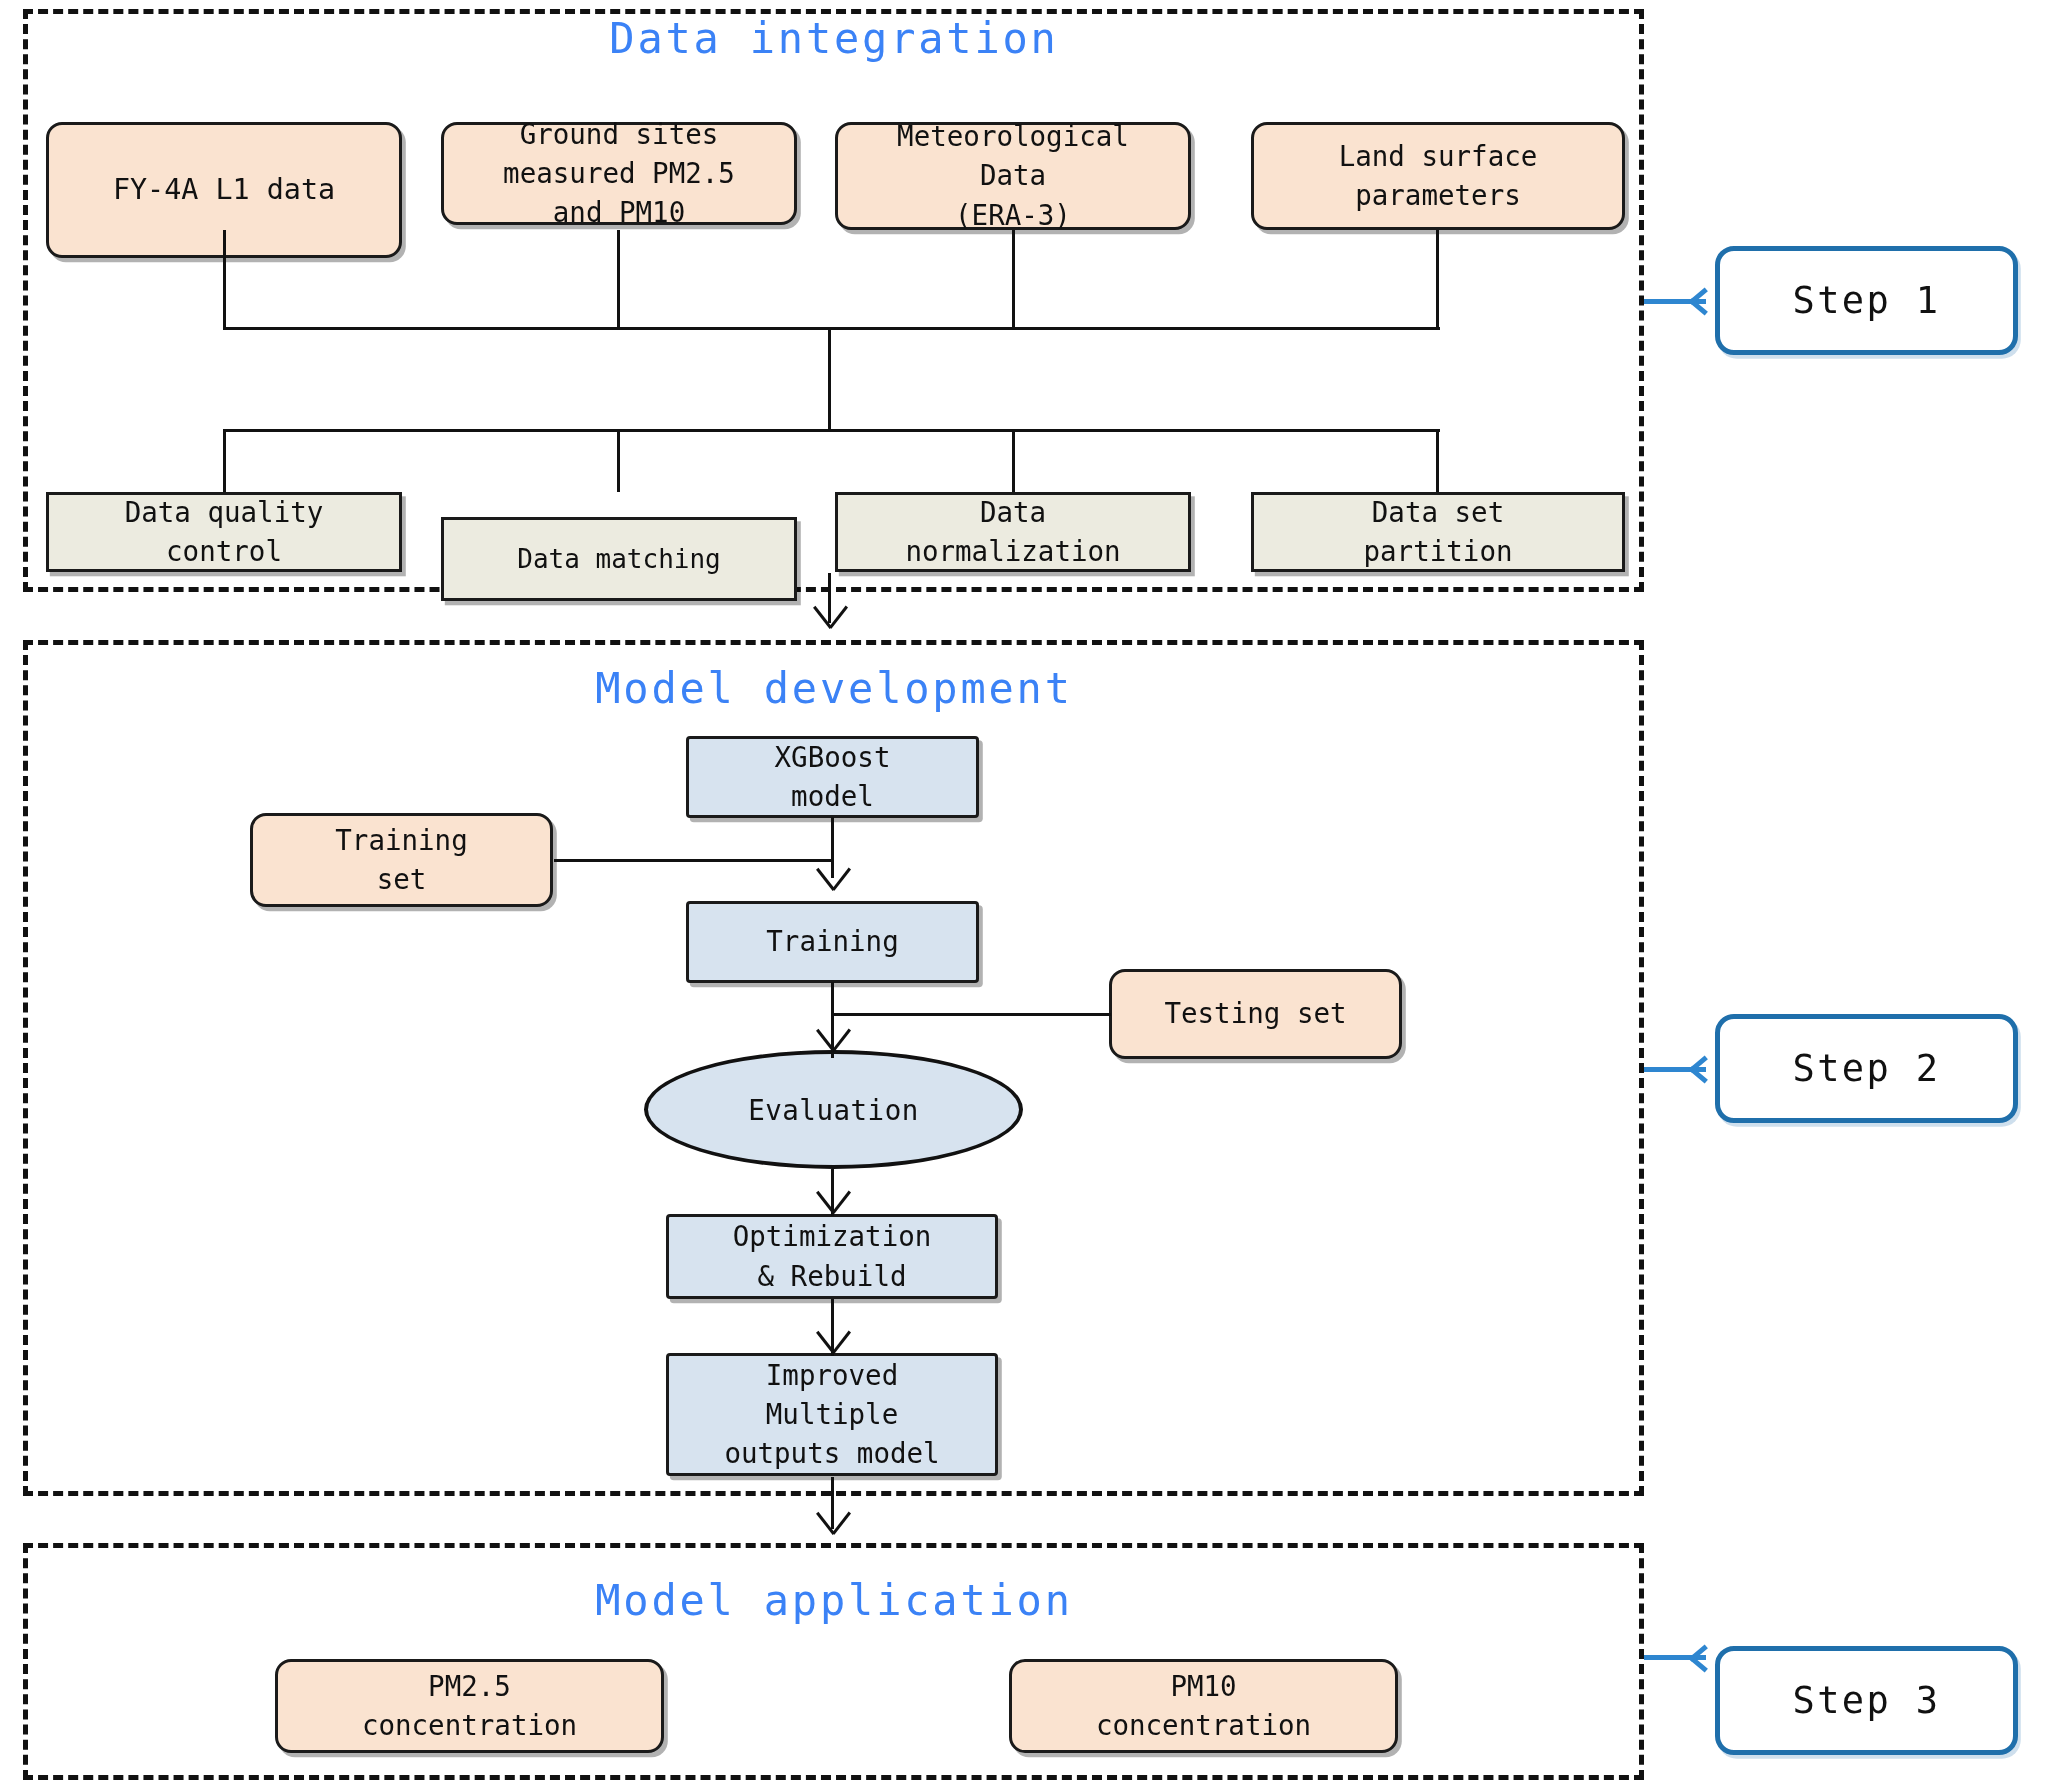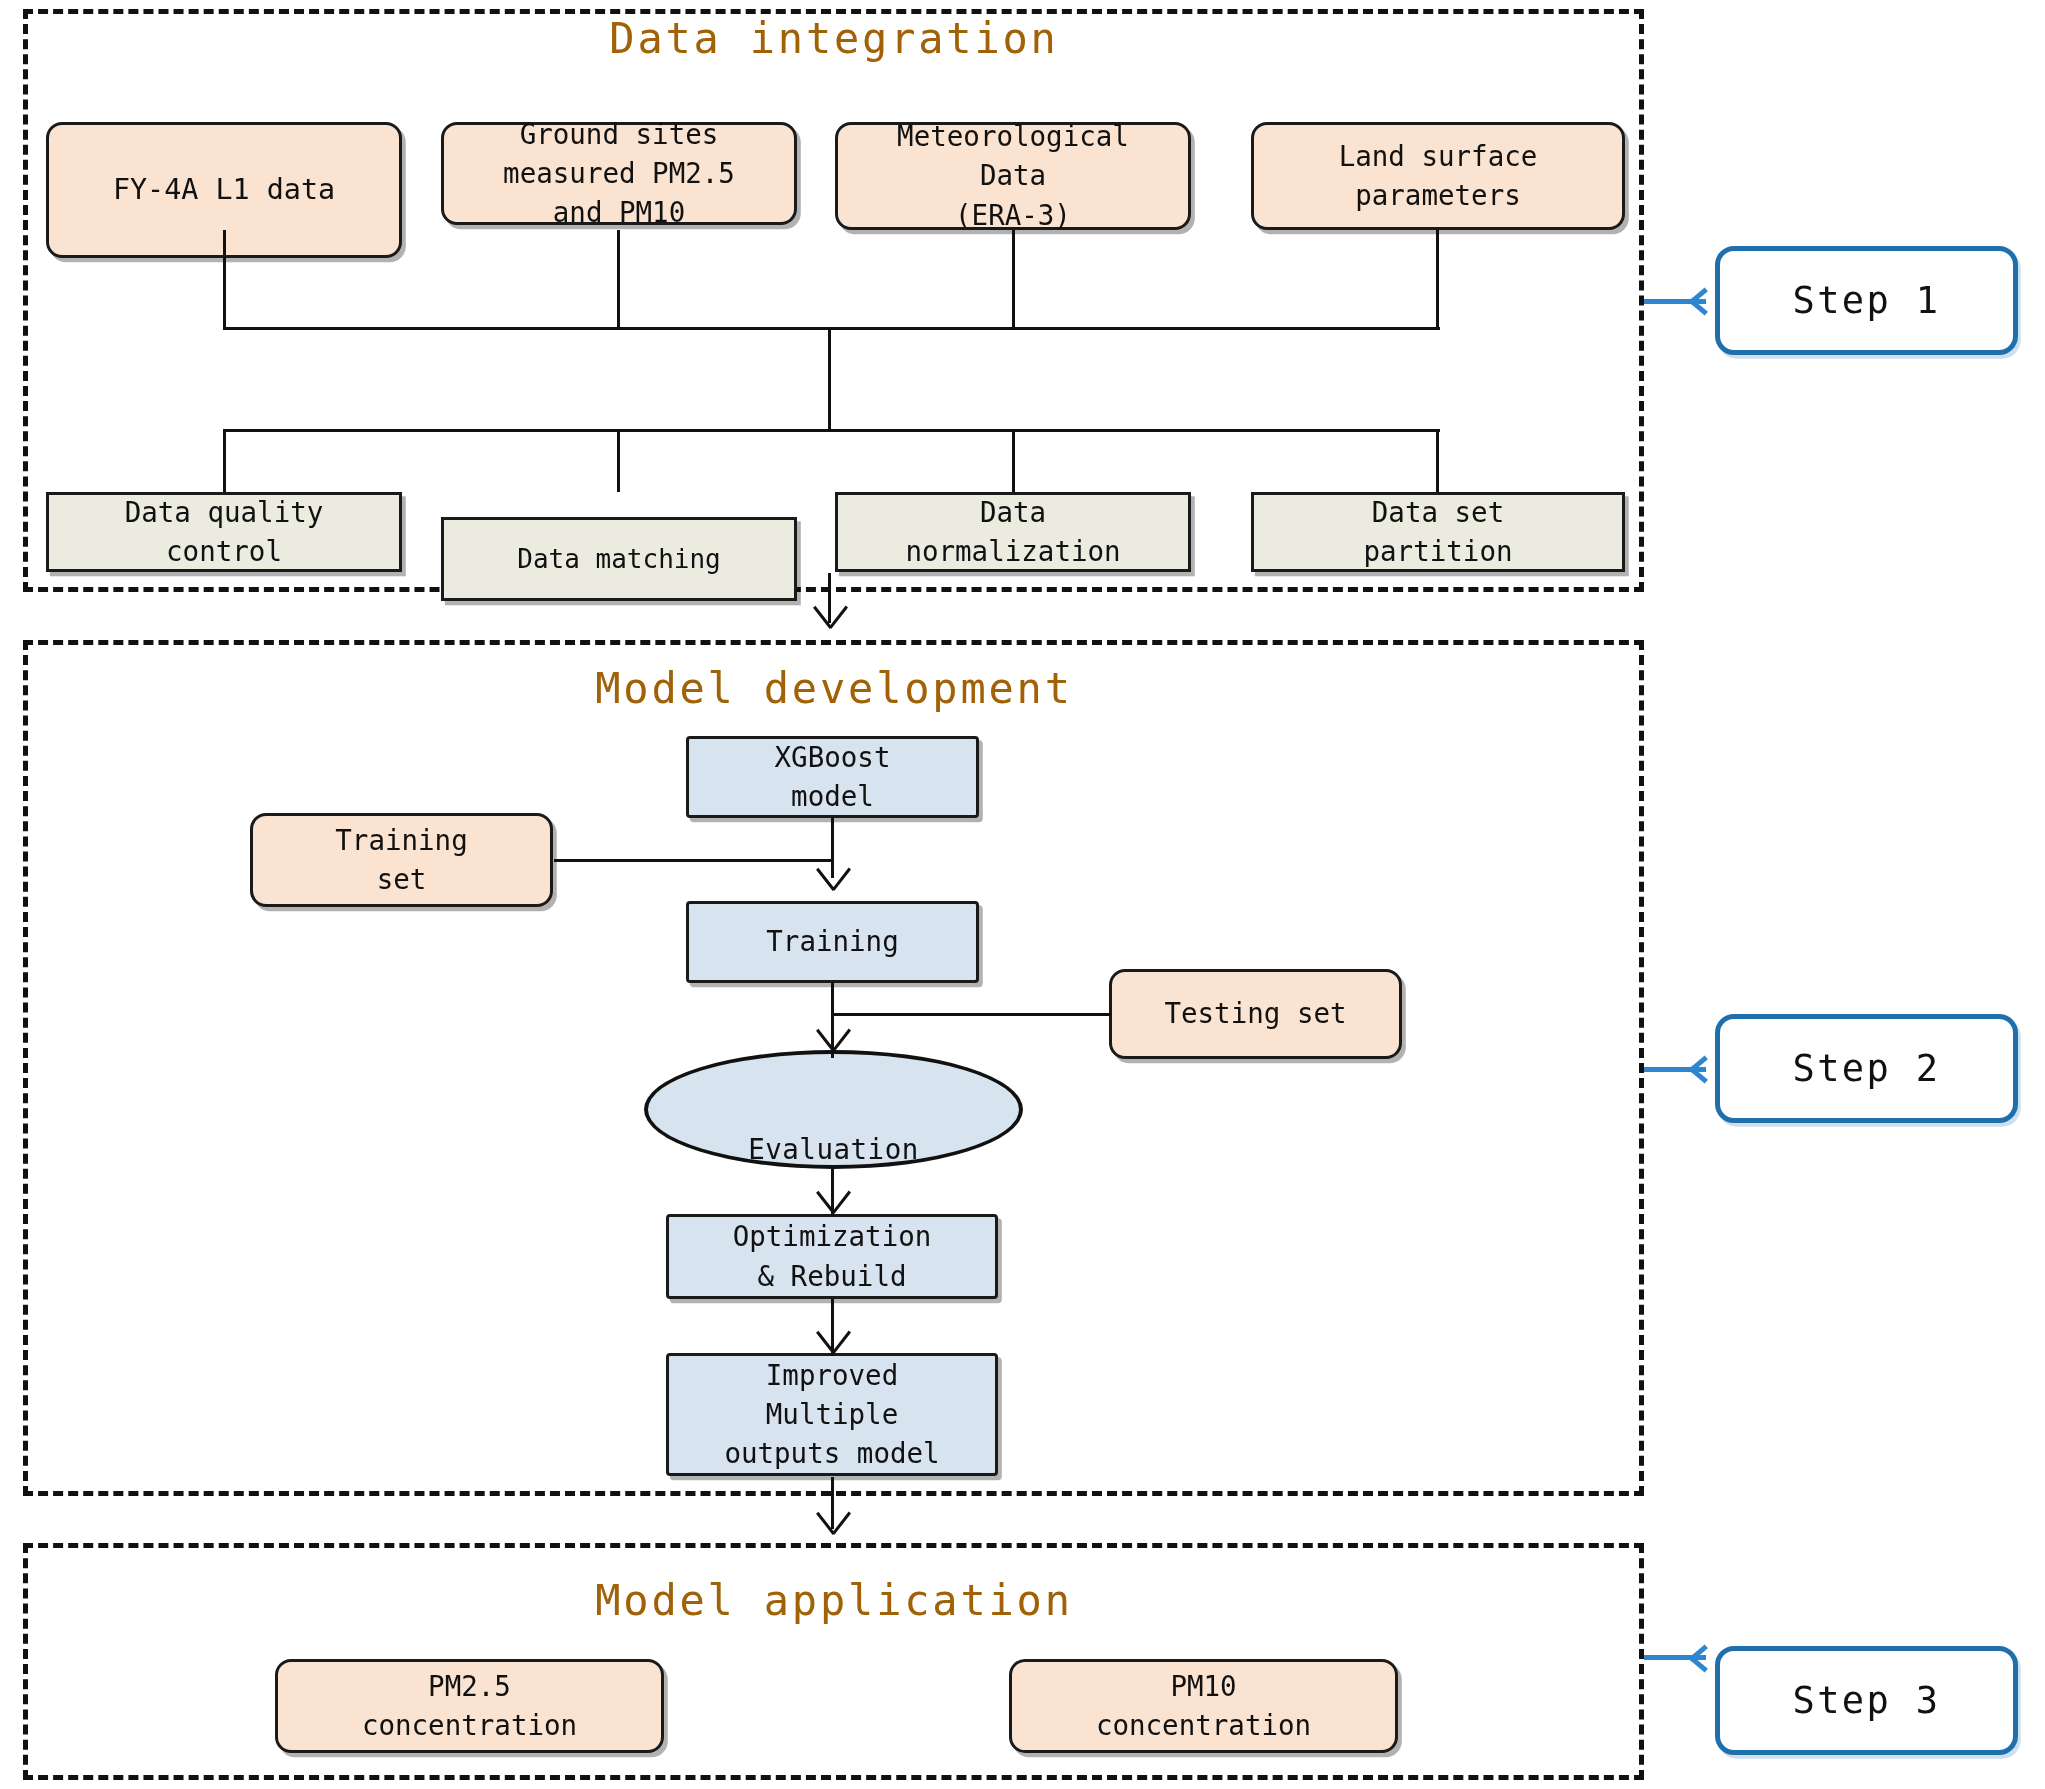--- a/index.html
+++ b/index.html
@@ -25,21 +25,21 @@
     box-sizing: border-box;
     background: transparent;
   }
 
   
   .section-title {
     position: absolute;
     font-family: "DejaVu Sans Mono", "Liberation Mono", monospace;
     font-size: 42px;
     letter-spacing: 2.8px;
-    color: #a16207;
+    color: #3b82f6;
     white-space: nowrap;
     text-align: center;
     transform: translateX(-50%);
   }
 
   
   .node {
     position: absolute;
     box-sizing: border-box;
     border: 3.3px solid #1a1a1a;
@@ -60,21 +60,21 @@
   .node .lbl { display: block; padding: 0 4.7px; }
 
   
   .ellipse {
     position: absolute;
     box-sizing: border-box;
     background: #d7e3ef;
     border: 4.3px solid #111111;
     border-radius: 50%;
     display: flex;
-    align-items: flex-end;
+    align-items: center;
     justify-content: center;
     color: #111111;
     font-family: "DejaVu Sans Mono", "Liberation Mono", monospace;
     letter-spacing: 0.5px;
   }
 
   
   .step-badge {
     position: absolute;
     box-sizing: border-box;

